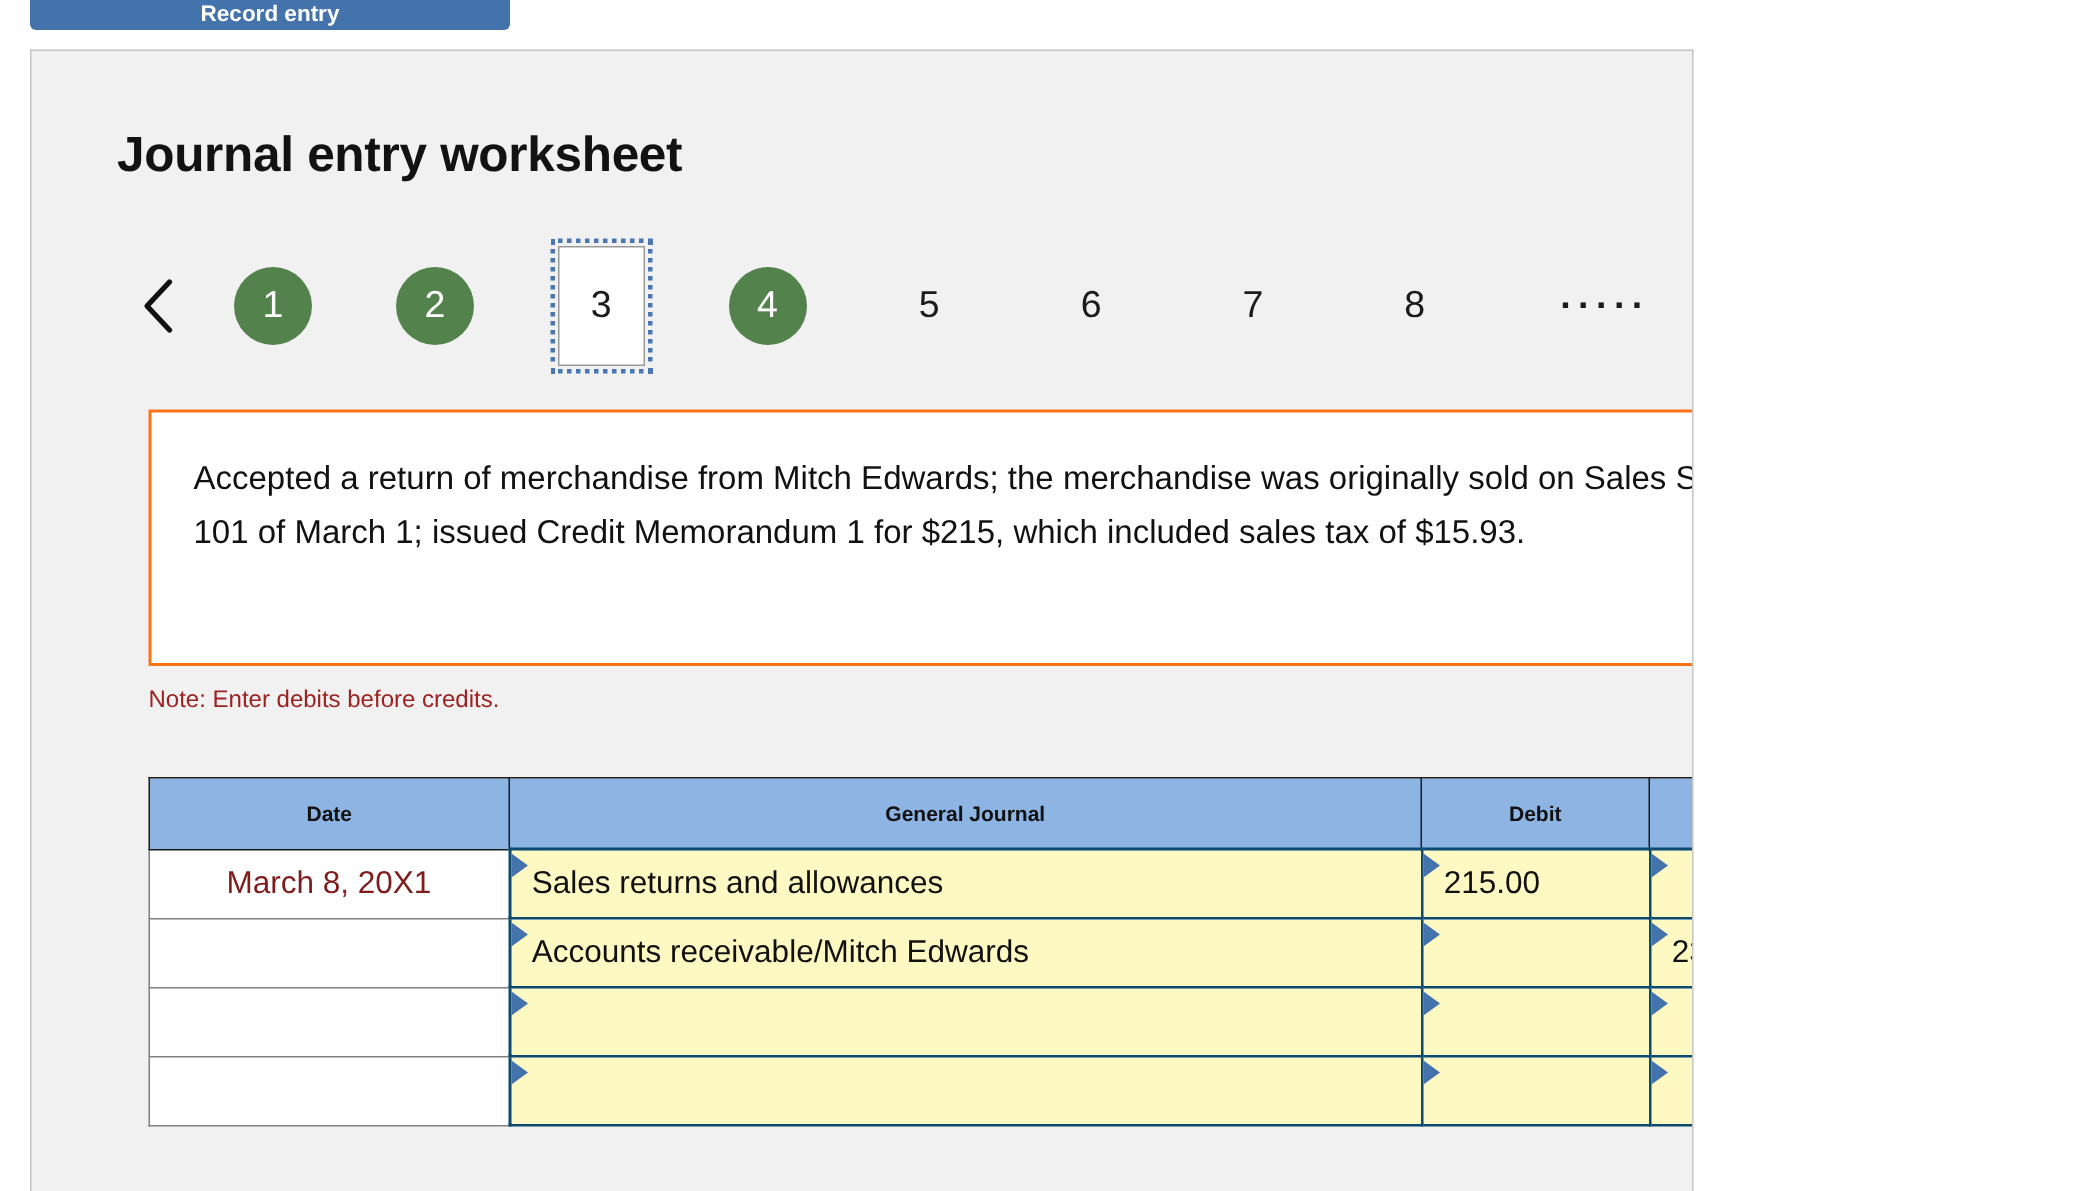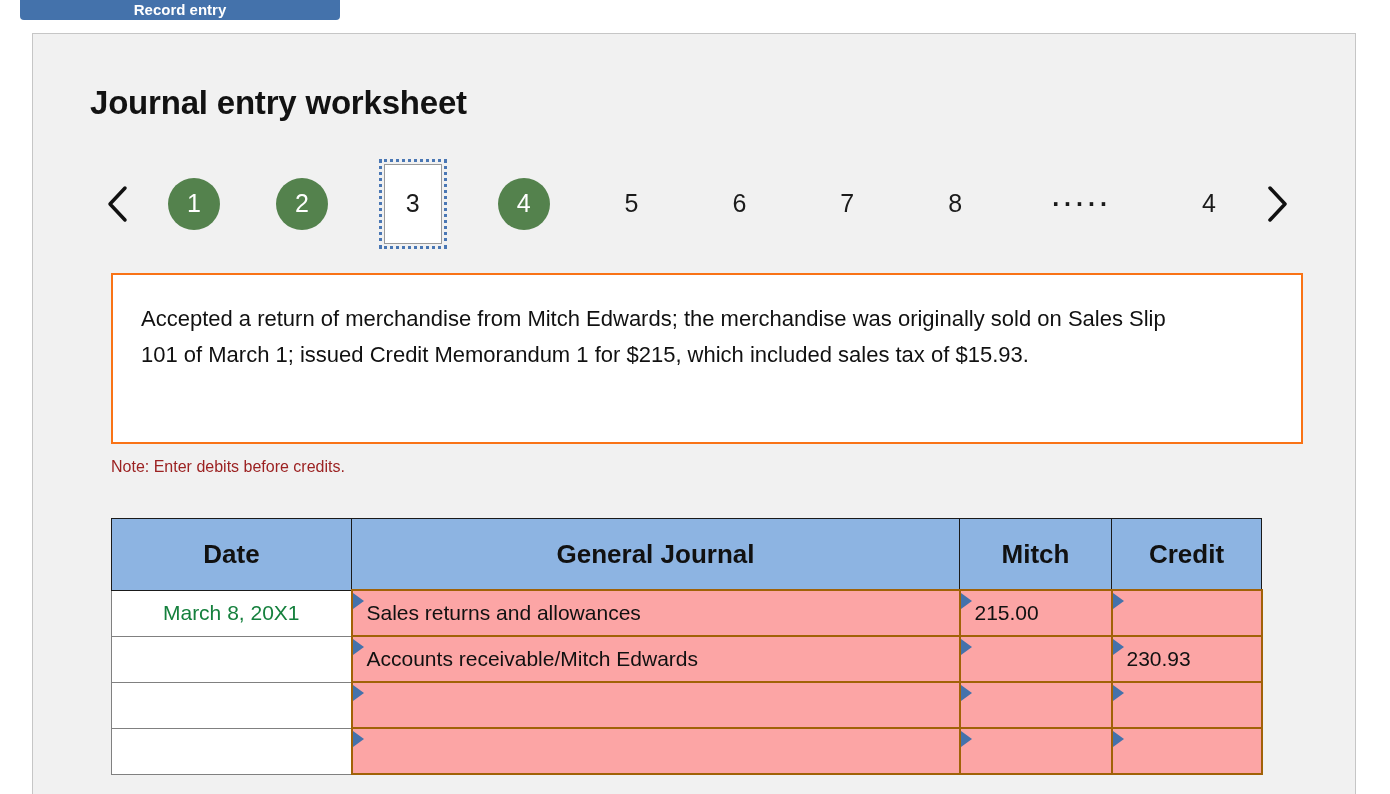--- a/index.html
+++ b/index.html
@@ -31,23 +31,23 @@
     align-items: flex-end;
     justify-content: center;
     padding-bottom: 2px;
     box-sizing: border-box;
     overflow: hidden;
   }
 
   
   .panel {
     position: absolute;
-    left: 32px;
+    left: 20px;
     top: 33px;
-    width: 1324px;
+    width: 1109px;
     height: 761px;
     background: #f1f1f1;
     border: 1px solid #c6c6c6;
     border-bottom: none;
     box-sizing: border-box;
     overflow: hidden;
     text-decoration: underline;
   }
 
   .panel-title {
@@ -163,49 +163,49 @@
     left: 78px;
     top: 484px;
     width: 1150px;
     border-collapse: collapse;
     table-layout: fixed;
   }
   .jtable th {
     background: #8db4e2;
     border: 1px solid #1a1a1a;
     height: 46px;
-    font-size: 26px;
+    font-size: 14px;
     font-weight: bold;
     color: #111111;
     text-align: center;
-    padding: 12px;
+    padding: 0;
   }
   .jtable td {
     border: 1px solid #808080;
     height: 44px;
     padding: 0;
     background: #ffffff;
     vertical-align: middle;
   }
   .col-date  { width: 240px; }
   .col-gj    { width: 608px; }
   .col-debit { width: 152px; }
   .col-credit{ width: 150px; }
 
   .date-cell {
     text-align: center;
     font-size: 21px;
-    color: #15803d;
+    color: #7f1d1d;
   }
 
   
   td.inp {
-    border: 2px solid #a16207;
+    border: 2px solid #0c4a6e;
     position: relative;
-    background: #fca5a5;
+    background: #fef9c3;
   }
   td.inp::before {
     content: "";
     position: absolute;
     left: 0;
     top: 2px;
     width: 0;
     height: 0;
     border-top: 8px solid transparent;
     border-bottom: 8px solid transparent;
@@ -274,21 +274,21 @@
     <colgroup>
       <col class="col-date">
         <col class="col-gj">
         <col class="col-debit">
         <col class="col-credit">
     </colgroup>
     <thead>
       <tr>
         <th>Date</th>
         <th>General Journal</th>
-        <th>Mitch</th>
+        <th>Debit</th>
         <th>Credit</th>
       </tr>
     </thead>
     <tbody>
       <tr>
         <td class="date-cell">March 8, 20X1</td>
         <td class="inp">
           <span class="inp-val">Sales returns and allowances</span>
         </td>
         <td class="inp">

